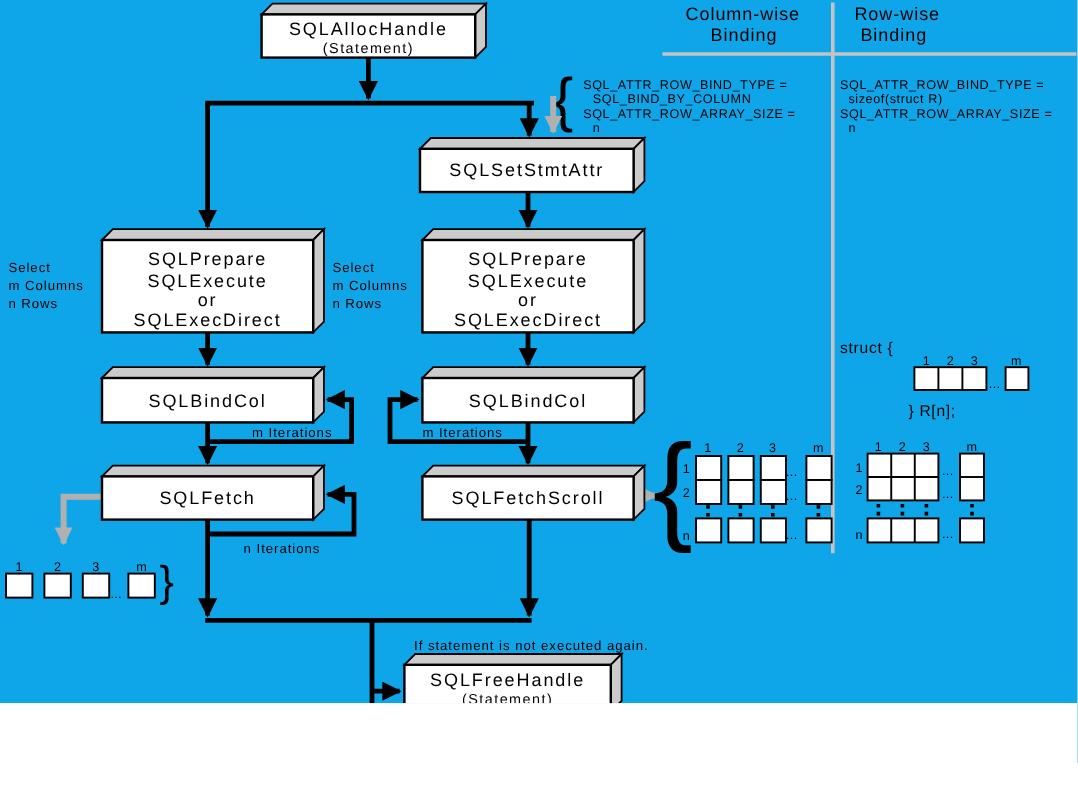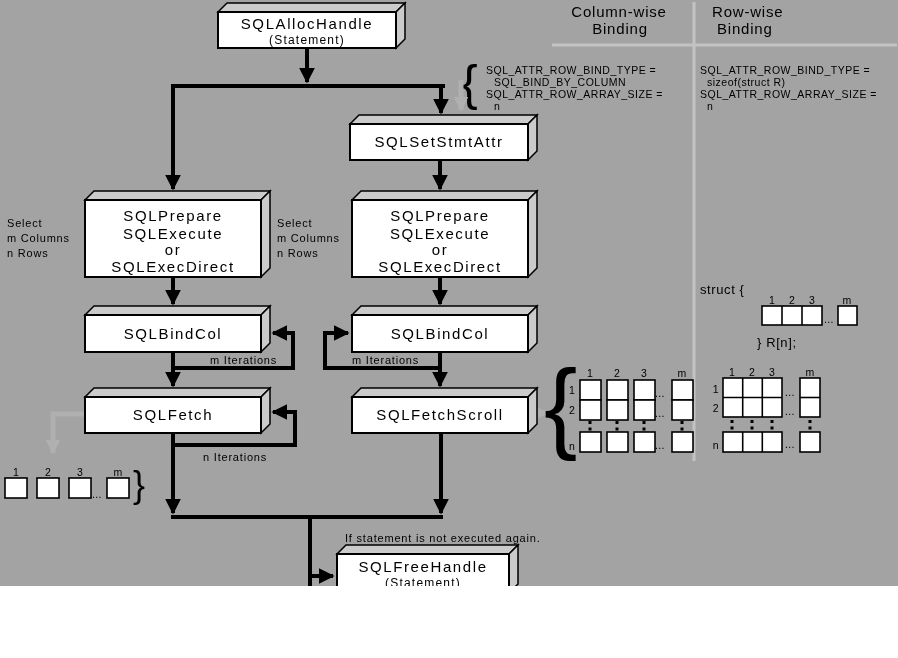--- a/index.html
+++ b/index.html
@@ -1,16 +1,16 @@
 <!DOCTYPE html>
 <html><head>
 <meta charset="utf-8">
 <style>
   html,body { margin:0; padding:0; background:#ffffff; }
-  .stage { position:relative; width:898px; height:586px; background:#a3a3a3; overflow:hidden; }
+  .stage { position:relative; width:898px; height:586px; background:#0ea5e9; overflow:hidden; }
   text { font-family:"Liberation Sans", sans-serif; fill:#000; }
   .t15 { font-size:15px; letter-spacing:1.6px; }
   .t12 { font-size:12px; letter-spacing:1.2px; }
   .t11 { font-size:11px; letter-spacing:0.8px; }
   .t10 { font-size:10.5px; letter-spacing:0.3px; }
   .hdr { font-size:15px; letter-spacing:0.8px; }
   .attr { font-size:10.5px; letter-spacing:0.5px; }
   .struct-txt { font-size:13px; letter-spacing:0.6px; }
   .fl { stroke:#000; stroke-width:4; fill:none; }
   .fla { marker-end:url(#ab); }

